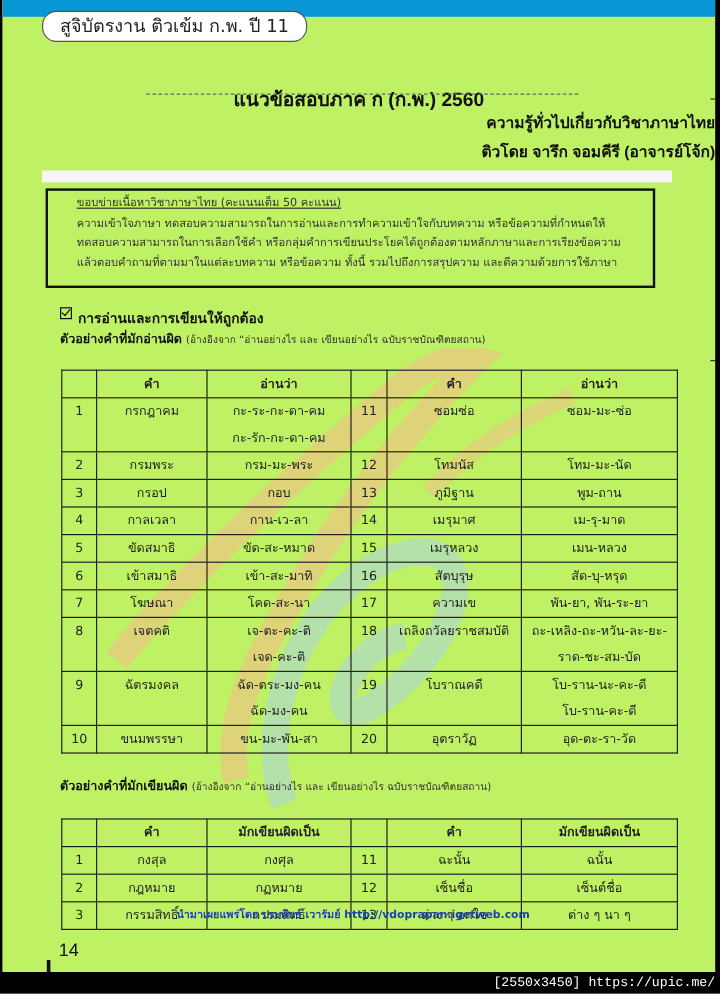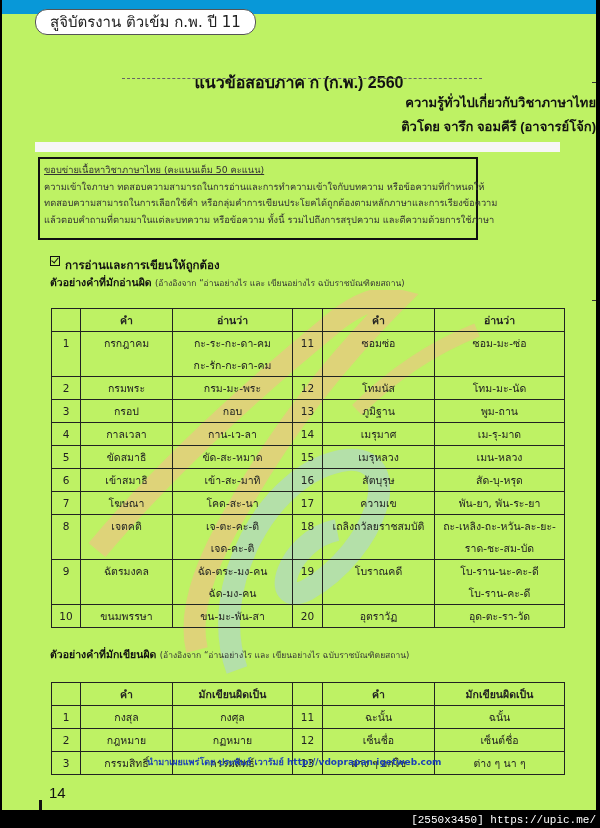--- a/index.html
+++ b/index.html
@@ -30,22 +30,22 @@
       position: absolute; left: 120px; top: 78px; width: 360px; border-top: 1px dashed #666;
     }
     .title-sub {
       position: absolute; left: 0; width: 594px; text-align: right;
       font-family: "Liberation Sans", sans-serif; font-weight: bold; font-size: 13px;
     }
     .grey-band {
       position: absolute; left: 33px; top: 142px; width: 525px; height: 10px; background: #f6f6f6;
     }
     .syllabus-box {
-      position: absolute; left: 36px; top: 157px; width: 440px; height: 83px;
-      border: 2px solid #111; padding: 3px 4px; box-sizing: border-box;
+      position: absolute; left: 36px; top: 157px; width: 508px; height: 83px;
+      border: 2px solid #111; padding: 3px 24px; box-sizing: border-box;
       font-size: 9.3px; line-height: 16.5px; color: #333;
     }
     .syllabus-box .head { text-decoration: underline; }
     .syllabus-box p { margin: 0; white-space: nowrap; }
     .section-head {
       position: absolute; left: 48px; top: 256px; font-size: 11.5px; font-weight: bold;
       display: flex; align-items: flex-start; gap: 5px;
     }
     .checkbox {
       width: 10px; height: 10px; border: 1.5px solid #111; position: relative; box-sizing: border-box;

